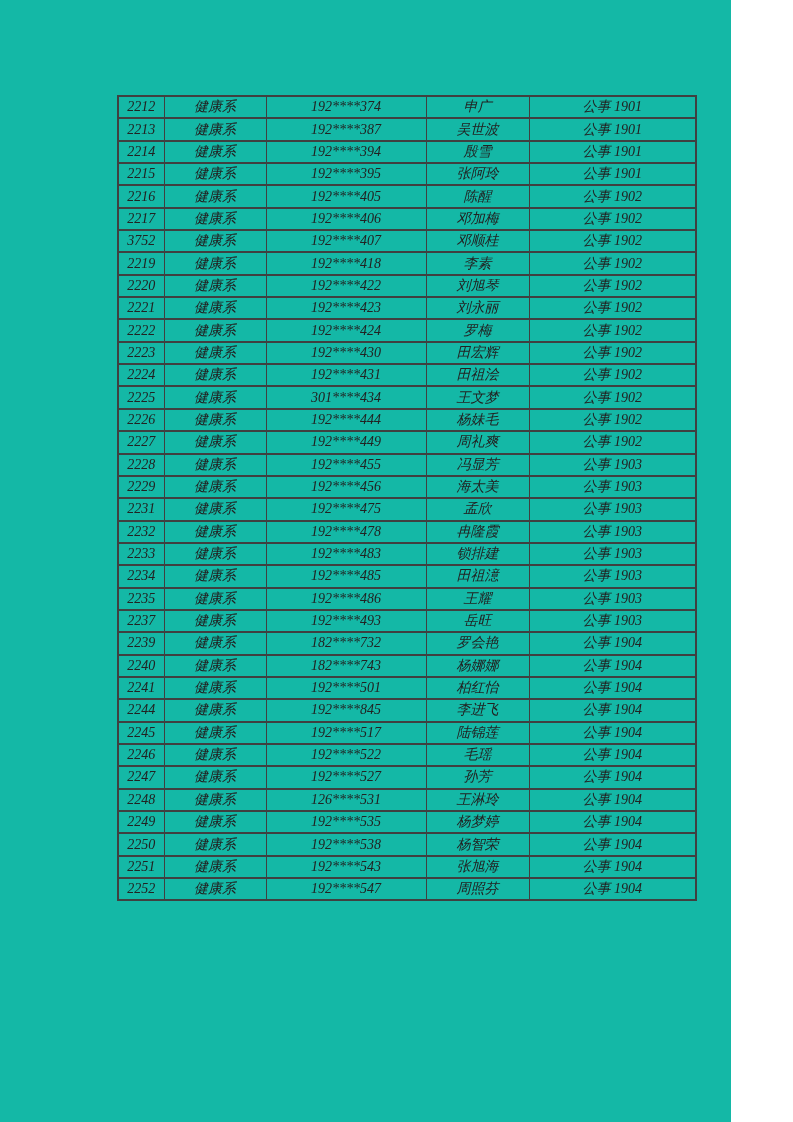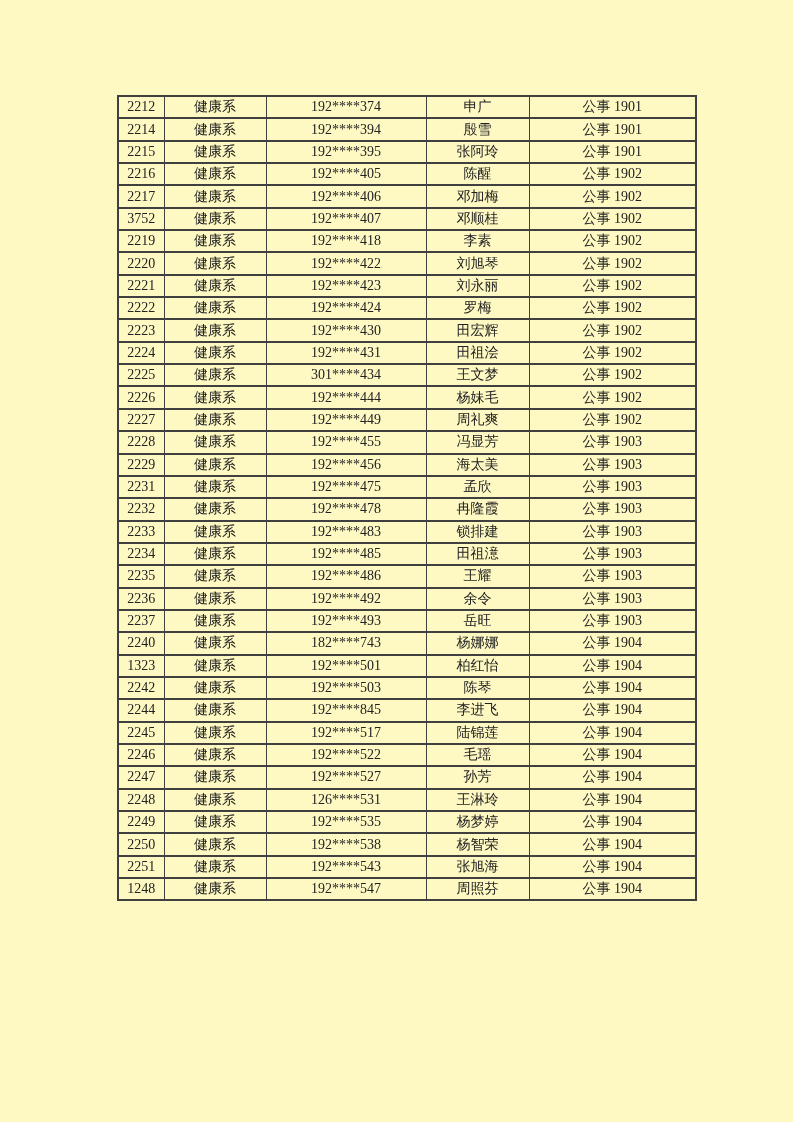--- a/index.html
+++ b/index.html
@@ -7,24 +7,25 @@
     padding: 0;
     background: #ffffff;
   }
   body {
     width: 793px;
     height: 1122px;
     font-family: "Liberation Serif", "DejaVu Serif", serif;
   }
   .sheet {
     position: relative;
-    width: 793px;
+    width: 731px;
     height: 1122px;
-    background: #fef9c3;
+    background: #14b8a6;
     overflow: hidden;
+    font-style: italic;
   }
   table.roster {
     position: absolute;
     left: 117px;
     top: 95px;
     width: 578px;
     border-collapse: collapse;
     table-layout: fixed;
     border: 2px solid #404040;
   }
@@ -62,20 +63,27 @@
     </colgroup>
     <tbody>
         <tr>
           <td>2212</td>
           <td>健康系</td>
           <td>192****374</td>
           <td>申广</td>
           <td>公事 1901</td>
         </tr>
         <tr>
+          <td>2213</td>
+          <td>健康系</td>
+          <td>192****387</td>
+          <td>吴世波</td>
+          <td>公事 1901</td>
+        </tr>
+        <tr>
           <td>2214</td>
           <td>健康系</td>
           <td>192****394</td>
           <td>殷雪</td>
           <td>公事 1901</td>
         </tr>
         <tr>
           <td>2215</td>
           <td>健康系</td>
           <td>192****395</td>
@@ -209,55 +217,48 @@
           <td>公事 1903</td>
         </tr>
         <tr>
           <td>2235</td>
           <td>健康系</td>
           <td>192****486</td>
           <td>王耀</td>
           <td>公事 1903</td>
         </tr>
         <tr>
-          <td>2236</td>
-          <td>健康系</td>
-          <td>192****492</td>
-          <td>余令</td>
-          <td>公事 1903</td>
-        </tr>
-        <tr>
           <td>2237</td>
           <td>健康系</td>
           <td>192****493</td>
           <td>岳旺</td>
           <td>公事 1903</td>
         </tr>
         <tr>
+          <td>2239</td>
+          <td>健康系</td>
+          <td>182****732</td>
+          <td>罗会艳</td>
+          <td>公事 1904</td>
+        </tr>
+        <tr>
           <td>2240</td>
           <td>健康系</td>
           <td>182****743</td>
           <td>杨娜娜</td>
           <td>公事 1904</td>
         </tr>
         <tr>
-          <td>1323</td>
+          <td>2241</td>
           <td>健康系</td>
           <td>192****501</td>
           <td>柏红怡</td>
           <td>公事 1904</td>
         </tr>
         <tr>
-          <td>2242</td>
-          <td>健康系</td>
-          <td>192****503</td>
-          <td>陈琴</td>
-          <td>公事 1904</td>
-        </tr>
-        <tr>
           <td>2244</td>
           <td>健康系</td>
           <td>192****845</td>
           <td>李进飞</td>
           <td>公事 1904</td>
         </tr>
         <tr>
           <td>2245</td>
           <td>健康系</td>
           <td>192****517</td>
@@ -300,21 +301,21 @@
           <td>公事 1904</td>
         </tr>
         <tr>
           <td>2251</td>
           <td>健康系</td>
           <td>192****543</td>
           <td>张旭海</td>
           <td>公事 1904</td>
         </tr>
         <tr>
-          <td>1248</td>
+          <td>2252</td>
           <td>健康系</td>
           <td>192****547</td>
           <td>周照芬</td>
           <td>公事 1904</td>
         </tr>
       </tbody>
   </table>
 </div>
 
 </body></html>

